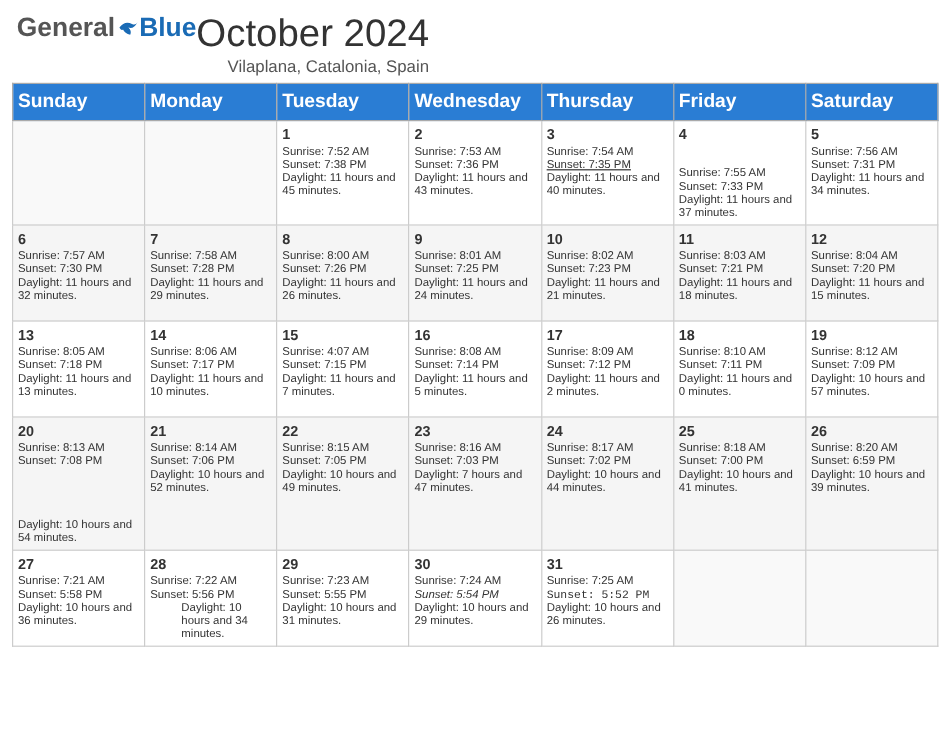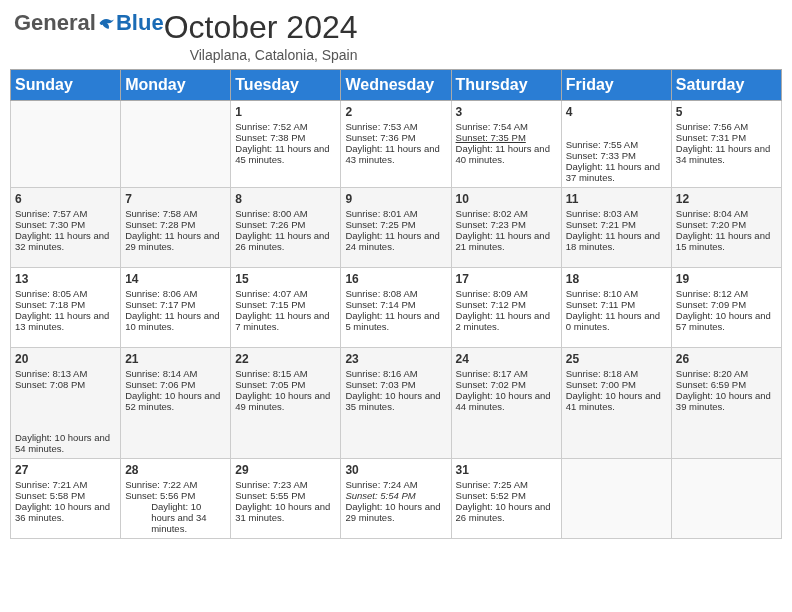--- a/index.html
+++ b/index.html
@@ -256,21 +256,21 @@
         <td>
           <span class="day-number">22</span>
           <span style="display: block;">Sunrise: 8:15 AM</span>
           <span style="display: block;">Sunset: 7:05 PM</span>
           <span style="display: block;">Daylight: 10 hours and 49 minutes.</span>
         </td>
         <td>
           <span class="day-number">23</span>
           <span style="display: block;">Sunrise: 8:16 AM</span>
           <span style="display: block;">Sunset: 7:03 PM</span>
-          <span style="display: block;">Daylight: 10 hours and 35 minutes.</span>
+          <span style="display: block;">Daylight: 7 hours and 47 minutes.</span>
         </td>
         <td>
           <span class="day-number">24</span>
           <span style="display: block;">Sunrise: 8:17 AM</span>
           <span style="display: block;">Sunset: 7:02 PM</span>
           <span style="display: block;">Daylight: 10 hours and 44 minutes.</span>
         </td>
         <td>
           <span class="day-number">25</span>
           <span style="display: block;">Sunrise: 8:18 AM</span>
@@ -305,20 +305,20 @@
         </td>
         <td>
           <span class="day-number">30</span>
           <span style="display: block;">Sunrise: 7:24 AM</span>
           <span style="display: block; font-style: italic;">Sunset: 5:54 PM</span>
           <span style="display: block;">Daylight: 10 hours and 29 minutes.</span>
         </td>
         <td>
           <span class="day-number">31</span>
           <span style="display: block;">Sunrise: 7:25 AM</span>
-          <span style="display: block;">Sunset: 5:52 PM</span>
+          <span style="display: block; font-family: Liberation Mono, monospace;">Sunset: 5:52 PM</span>
           <span style="display: block;">Daylight: 10 hours and 26 minutes.</span>
         </td>
         <td class="cell-empty"></td>
         <td class="cell-empty"></td>
       </tr>
     </tbody>
 </table>
 
 </body></html>

